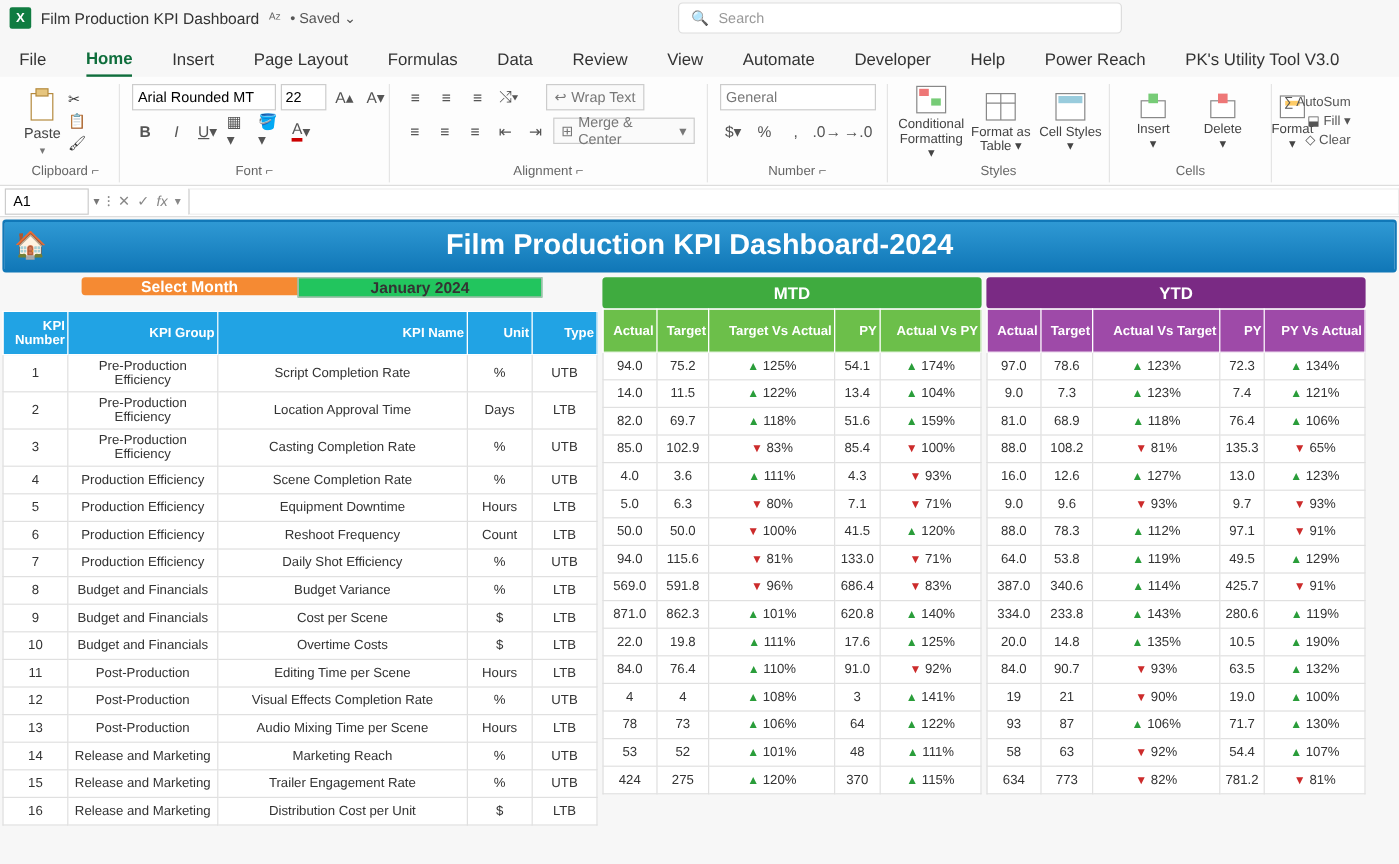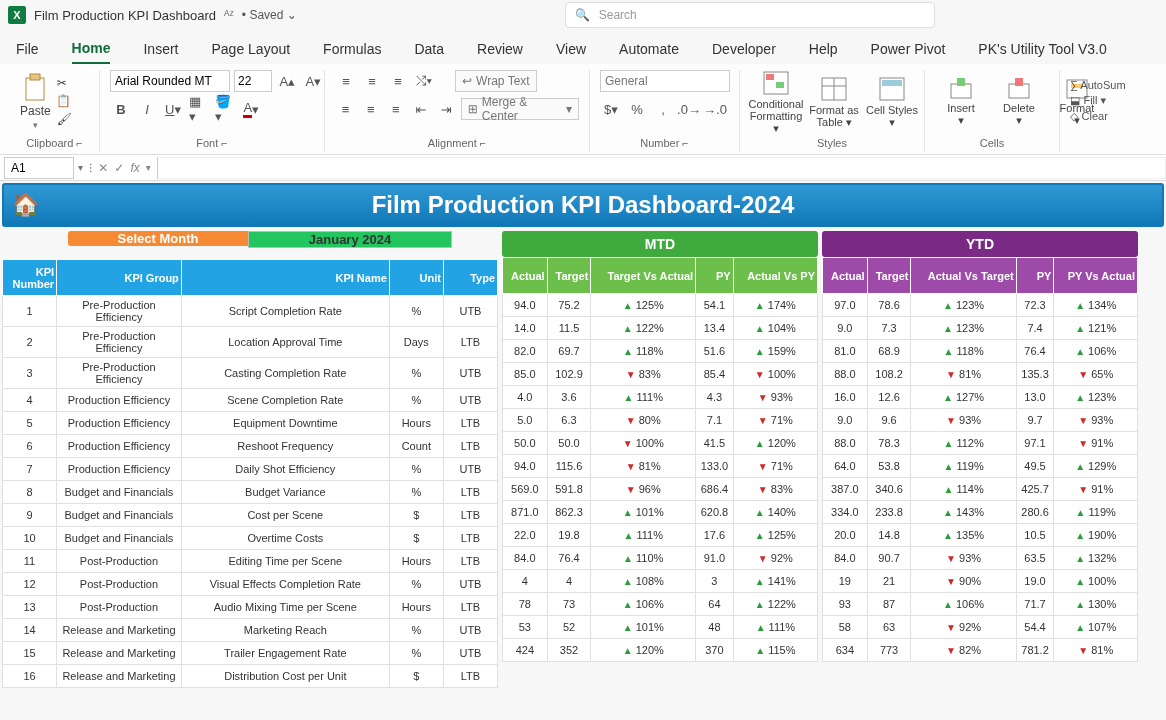--- a/index.html
+++ b/index.html
@@ -75,21 +75,21 @@
     <span class="menu-item active">Home</span>
     <span class="menu-item">Insert</span>
     <span class="menu-item">Page Layout</span>
     <span class="menu-item">Formulas</span>
     <span class="menu-item">Data</span>
     <span class="menu-item">Review</span>
     <span class="menu-item">View</span>
     <span class="menu-item">Automate</span>
     <span class="menu-item">Developer</span>
     <span class="menu-item">Help</span>
-    <span class="menu-item">Power Pivot</span>
+    <span class="menu-item">Power Reach</span>
     <span class="menu-item">PK's Utility Tool V3.0</span>
   </div>
 
 <div class="ribbon">
   <div class="rgroup" style="width:90px;">
     <div class="rgroup-body">
       <div class="paste-col">
         <svg width="26" height="30">
             <rect x="4" y="6" width="18" height="22" fill="#fff" stroke="#b58a3e"></rect>
             <rect x="8" y="2" width="10" height="6" fill="#e6c57e" stroke="#b58a3e"></rect>
@@ -215,21 +215,21 @@
         <svg width="24" height="24">
             <rect x="2" y="4" width="20" height="18" fill="#fff" stroke="#888"></rect>
             <rect x="6" y="8" width="12" height="4" fill="#fc6"></rect>
           </svg>
         <span><span>Format</span><br>▾</span>
       </div>
     </div>
     <div class="rgroup-label">Cells</div>
   </div>
 
-  <div class="rgroup" style="border-right:none;">
+  <div class="rgroup" style="border-right:none;text-align:right;">
     <div class="rgroup-body">
       <div class="side-col">
         <span>∑ <span>AutoSum</span></span>
         <span>⬓ <span>Fill</span> ▾</span>
         <span>◇ <span>Clear</span></span>
       </div>
     </div>
     <div class="rgroup-label">&nbsp;</div>
   </div>
 </div>
@@ -500,21 +500,21 @@
             </tr>
             <tr>
               <td>53</td>
               <td>52</td>
               <td><span class="pct"><span class="up">▲</span>  101%</span></td>
               <td>48</td>
               <td><span class="pct"><span class="up">▲</span>  111%</span></td>
             </tr>
             <tr>
               <td>424</td>
-              <td>352</td>
+              <td>275</td>
               <td><span class="pct"><span class="up">▲</span>  120%</span></td>
               <td>370</td>
               <td><span class="pct"><span class="up">▲</span>  115%</span></td>
             </tr>
           </tbody>
       </table>
     </div>
 
     <div class="right-panel">
       <div class="sect-hdr ytd">YTD</div>

